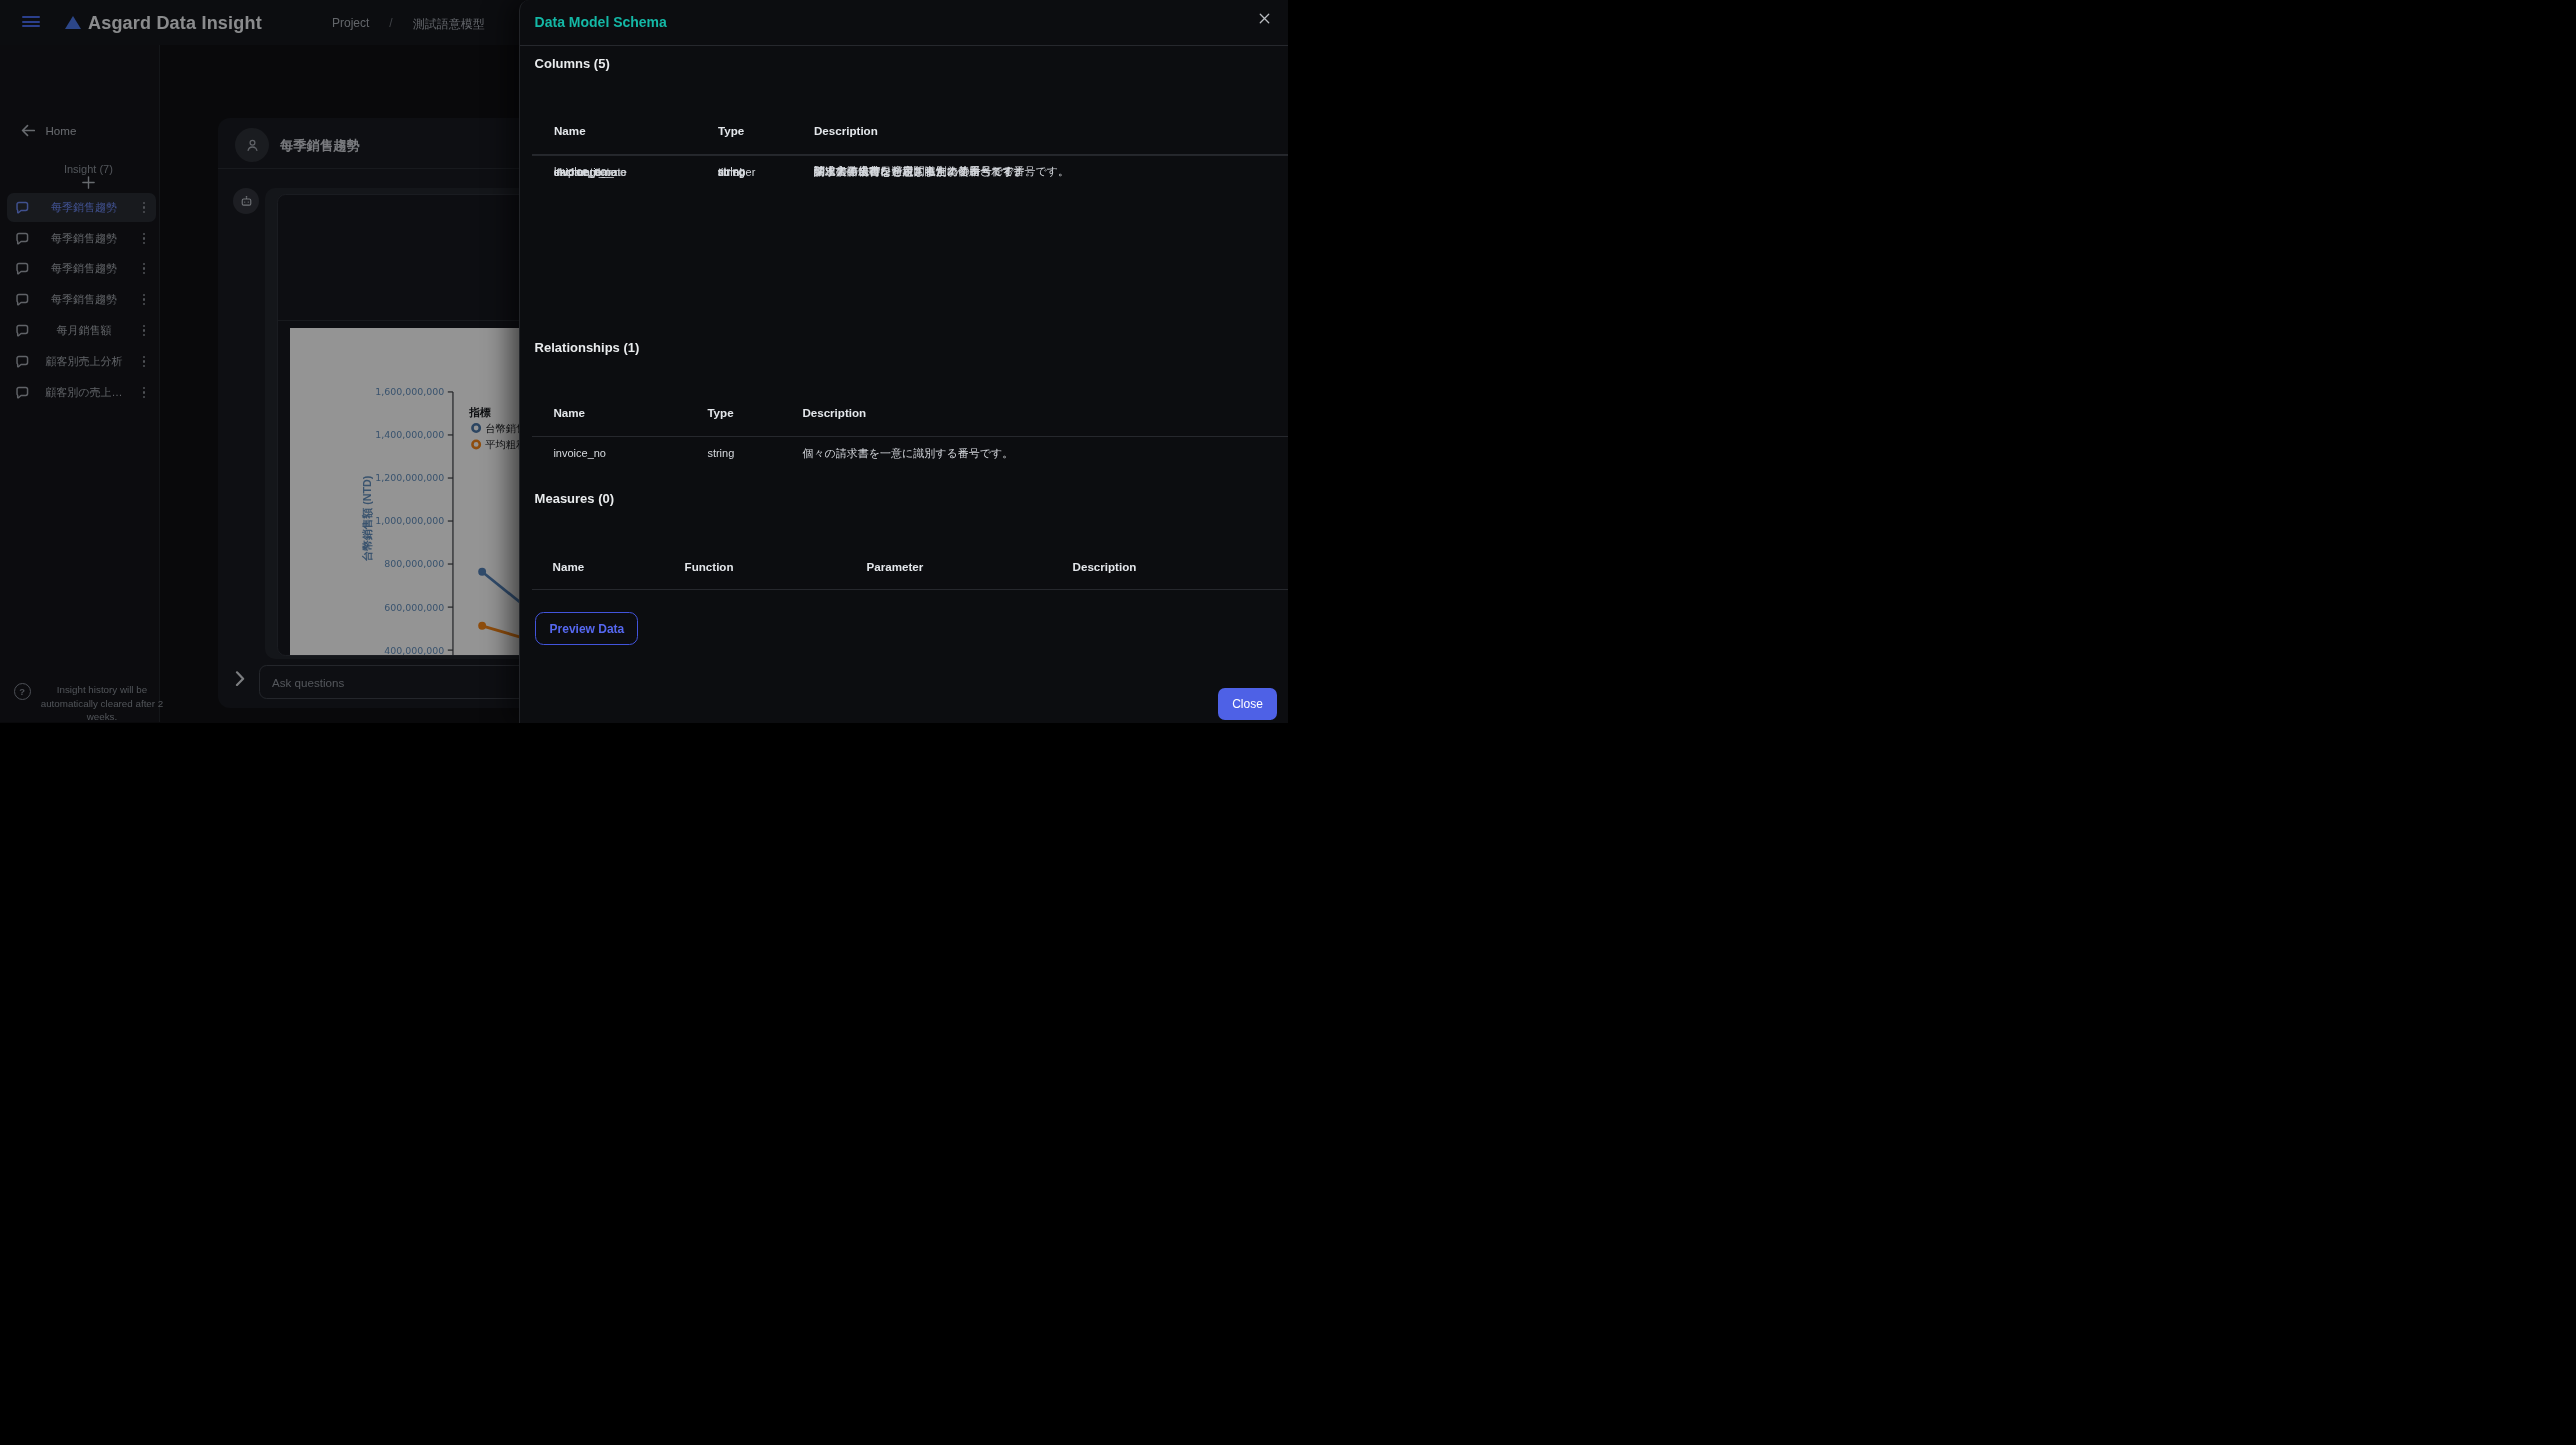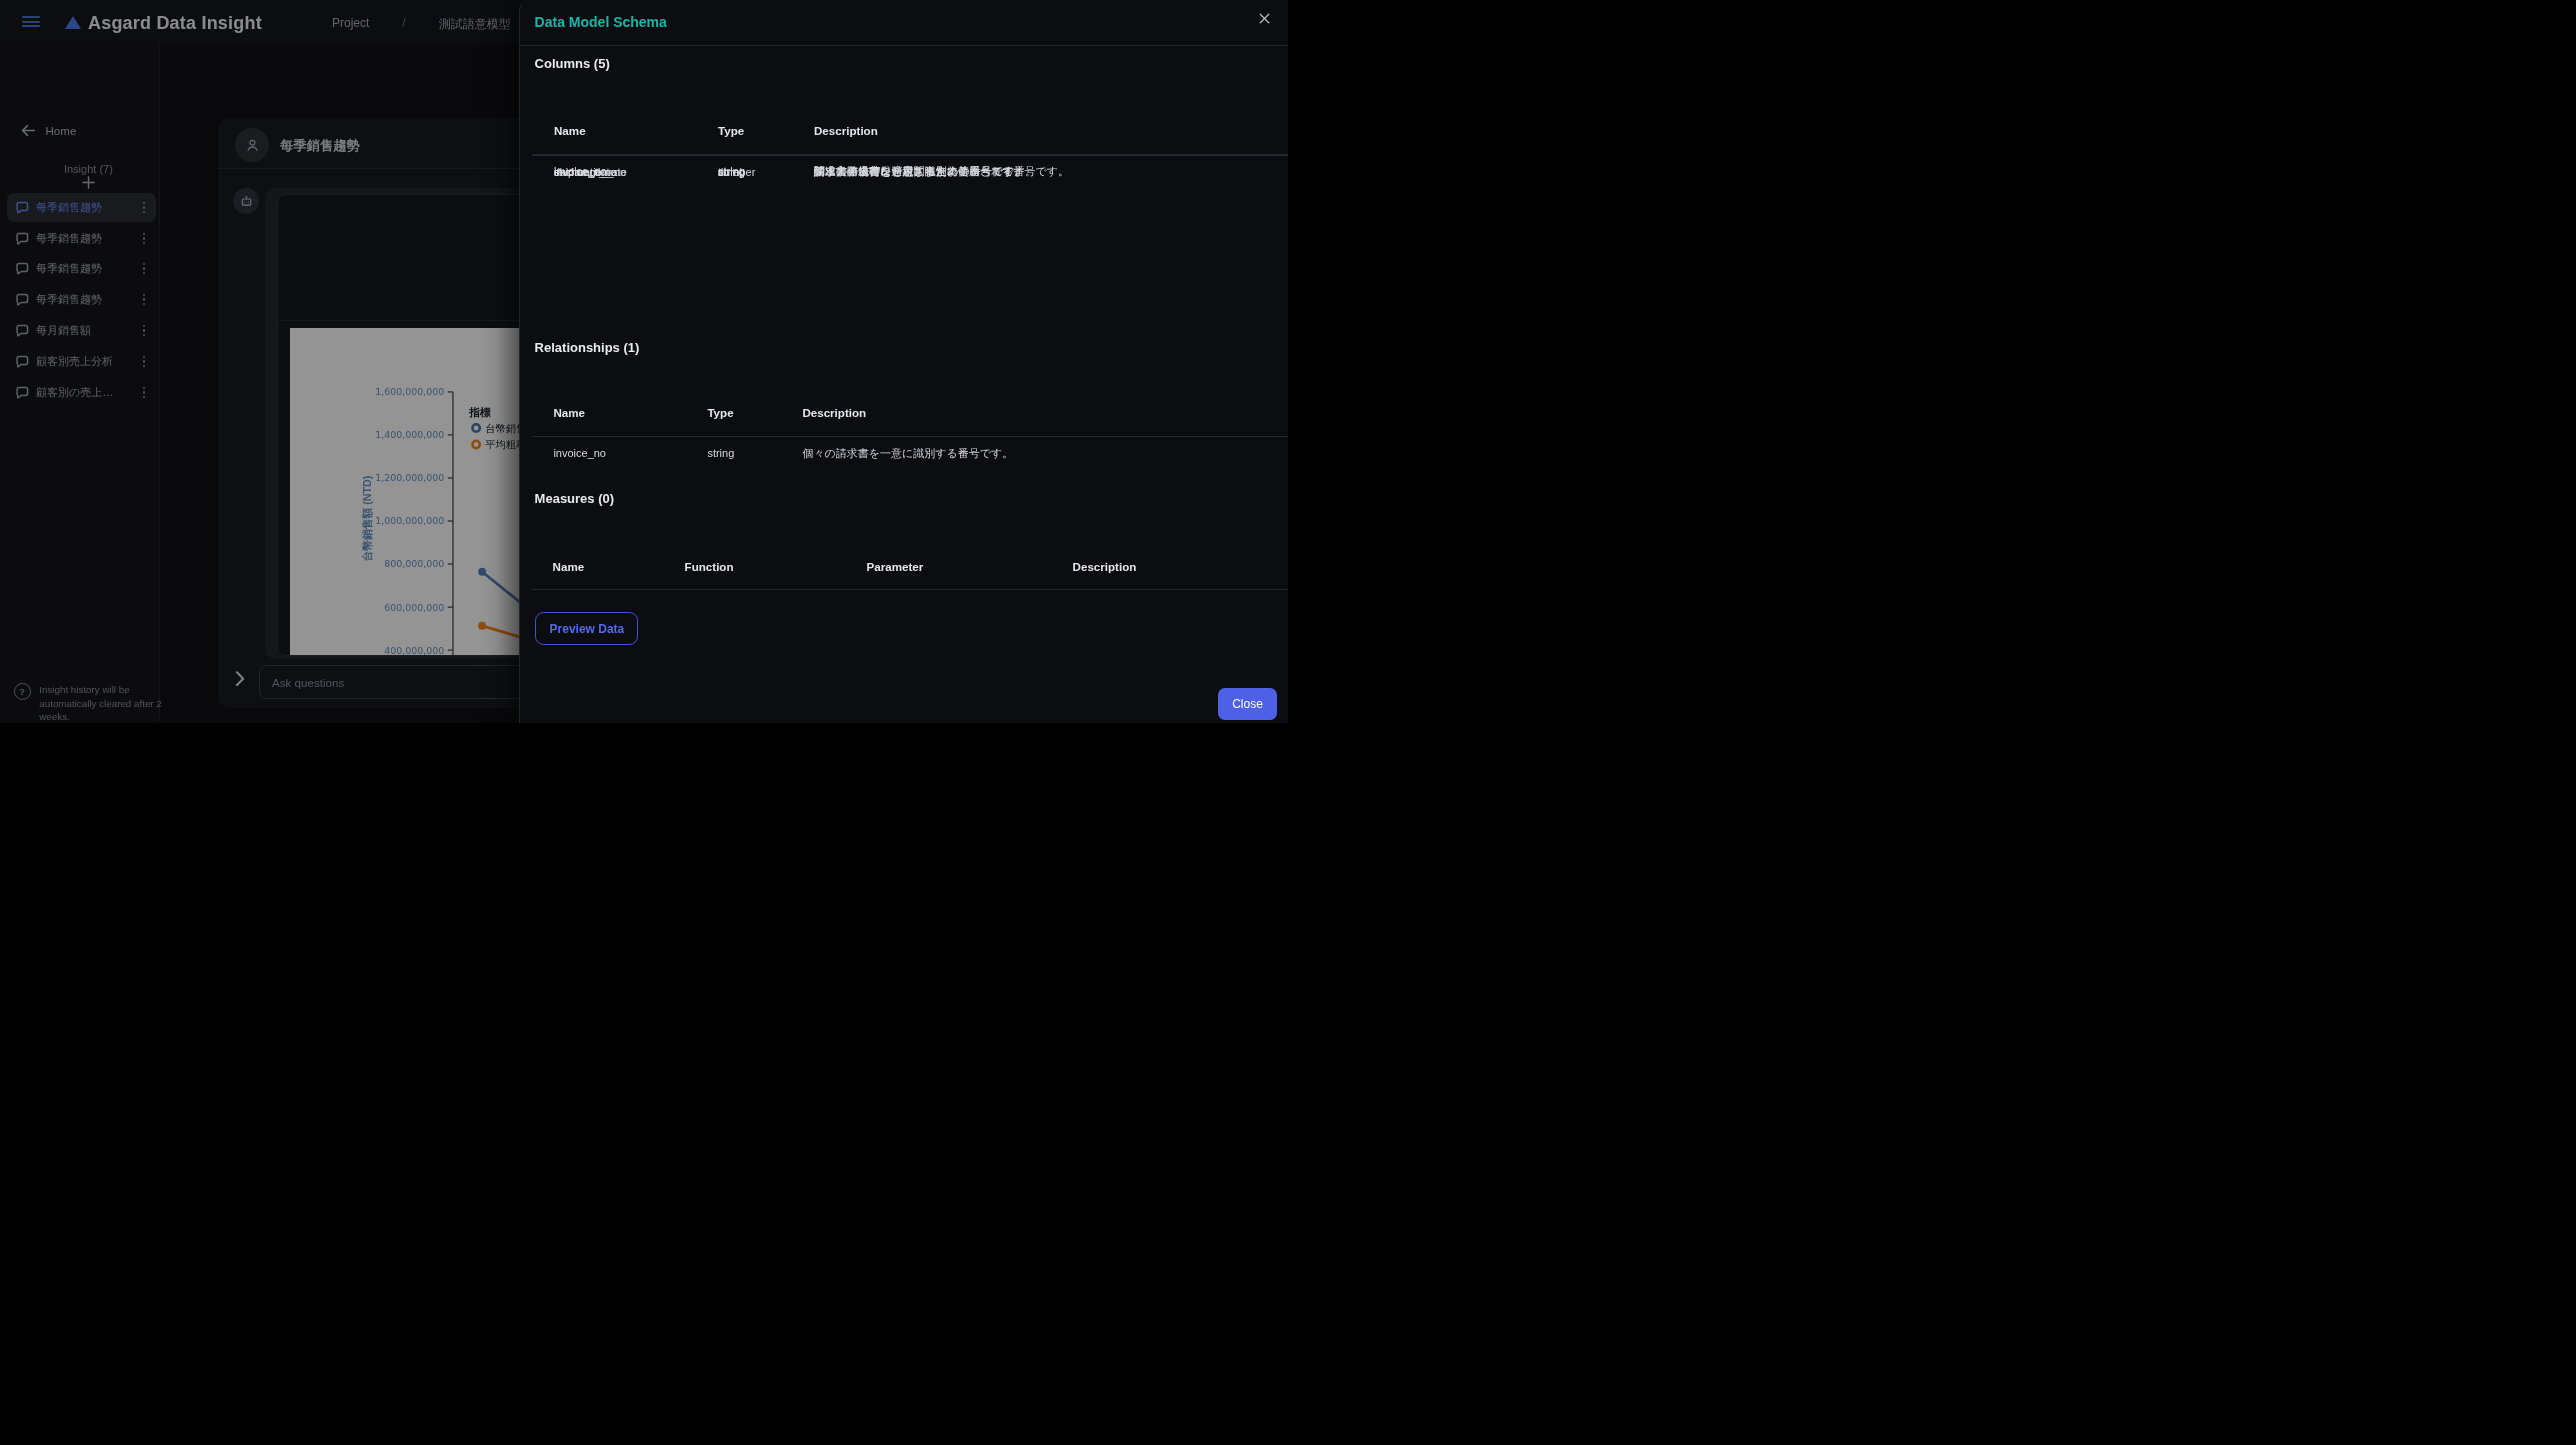--- a/index.html
+++ b/index.html
@@ -7,25 +7,25 @@
   body { font-family:"Liberation Sans","DejaVu Sans",sans-serif; }
   .screen { position:relative; width:1288px; height:723px; background:#101114; overflow:hidden; }
 
   
   .app-header { position:absolute; left:0; top:0; width:100%; height:45px; background:#15171c; }
   .burger { position:absolute; left:22px; top:16.3px; width:18px; height:11px; display:flex; flex-direction:column; justify-content:space-between; cursor:pointer; }
   .burger span { display:block; height:2.1px; border-radius:1.7px; background:#4a6df2; }
   .logo-tri { position:absolute; left:65px; top:16.3px; width:0; height:0;
     border-left:8.6px solid transparent; border-right:8.6px solid transparent; border-bottom:13.7px solid #4d79ea; }
   .app-title { position:absolute; left:88px; top:13px; font-size:18px; font-weight:700; color:#eef0f3; letter-spacing:0.2px; }
-  .crumbs { position:absolute; left:332px; top:16.3px; font-size:12px; color:#a9aeb6; display:flex; gap:33px; }
+  .crumbs { position:absolute; left:332px; top:16.3px; font-size:12px; color:#a9aeb6; display:flex; gap:20px; }
   .crumb-sep { color:#6d7179; }
 
   
-  .sidebar { position:absolute; left:0; top:45px; width:160px; height:677px; background:#15161b; border-right:0.9px solid #24262c; }
+  .sidebar { position:absolute; left:0; top:45px; width:160px; height:677px; background:#15161b; border-right:0.9px solid #24262c;text-align:center; }
   .home-row { position:absolute; left:20.6px; top:79px; display:flex; align-items:center; gap:10.3px; color:#b4b8bf; cursor:pointer; }
   .home-row .lbl { font-size:11.6px; }
   .insight-row { position:absolute; left:9.4px; top:118px; width:158px; display:flex; align-items:center; justify-content:space-between;flex-direction:column; }
   .insight-lbl { font-size:11px; color:#8e939b; }
   .plus-btn { width:15.4px; height:15.4px; color:#b4b8bf; cursor:pointer; display:flex; align-items:center; justify-content:center; }
   .nav-item { position:absolute; left:6.9px; width:149px; height:29px; border-radius:6.9px; display:flex; align-items:center; padding:0 6.9px 0 7.7px; gap:6.9px; color:#a6aab1; cursor:pointer; }
   .nav-item .lbl { font-size:11px; flex:1; white-space:nowrap; overflow:hidden; }
   .nav-item.active { background:#2a2d35; color:#6f8cf7; }
   .bubble-icon { flex:0 0 auto; display:flex; }
   .kebab { flex:0 0 auto; width:10.3px; display:flex; flex-direction:column; align-items:center; gap:2.2px; cursor:pointer; }

